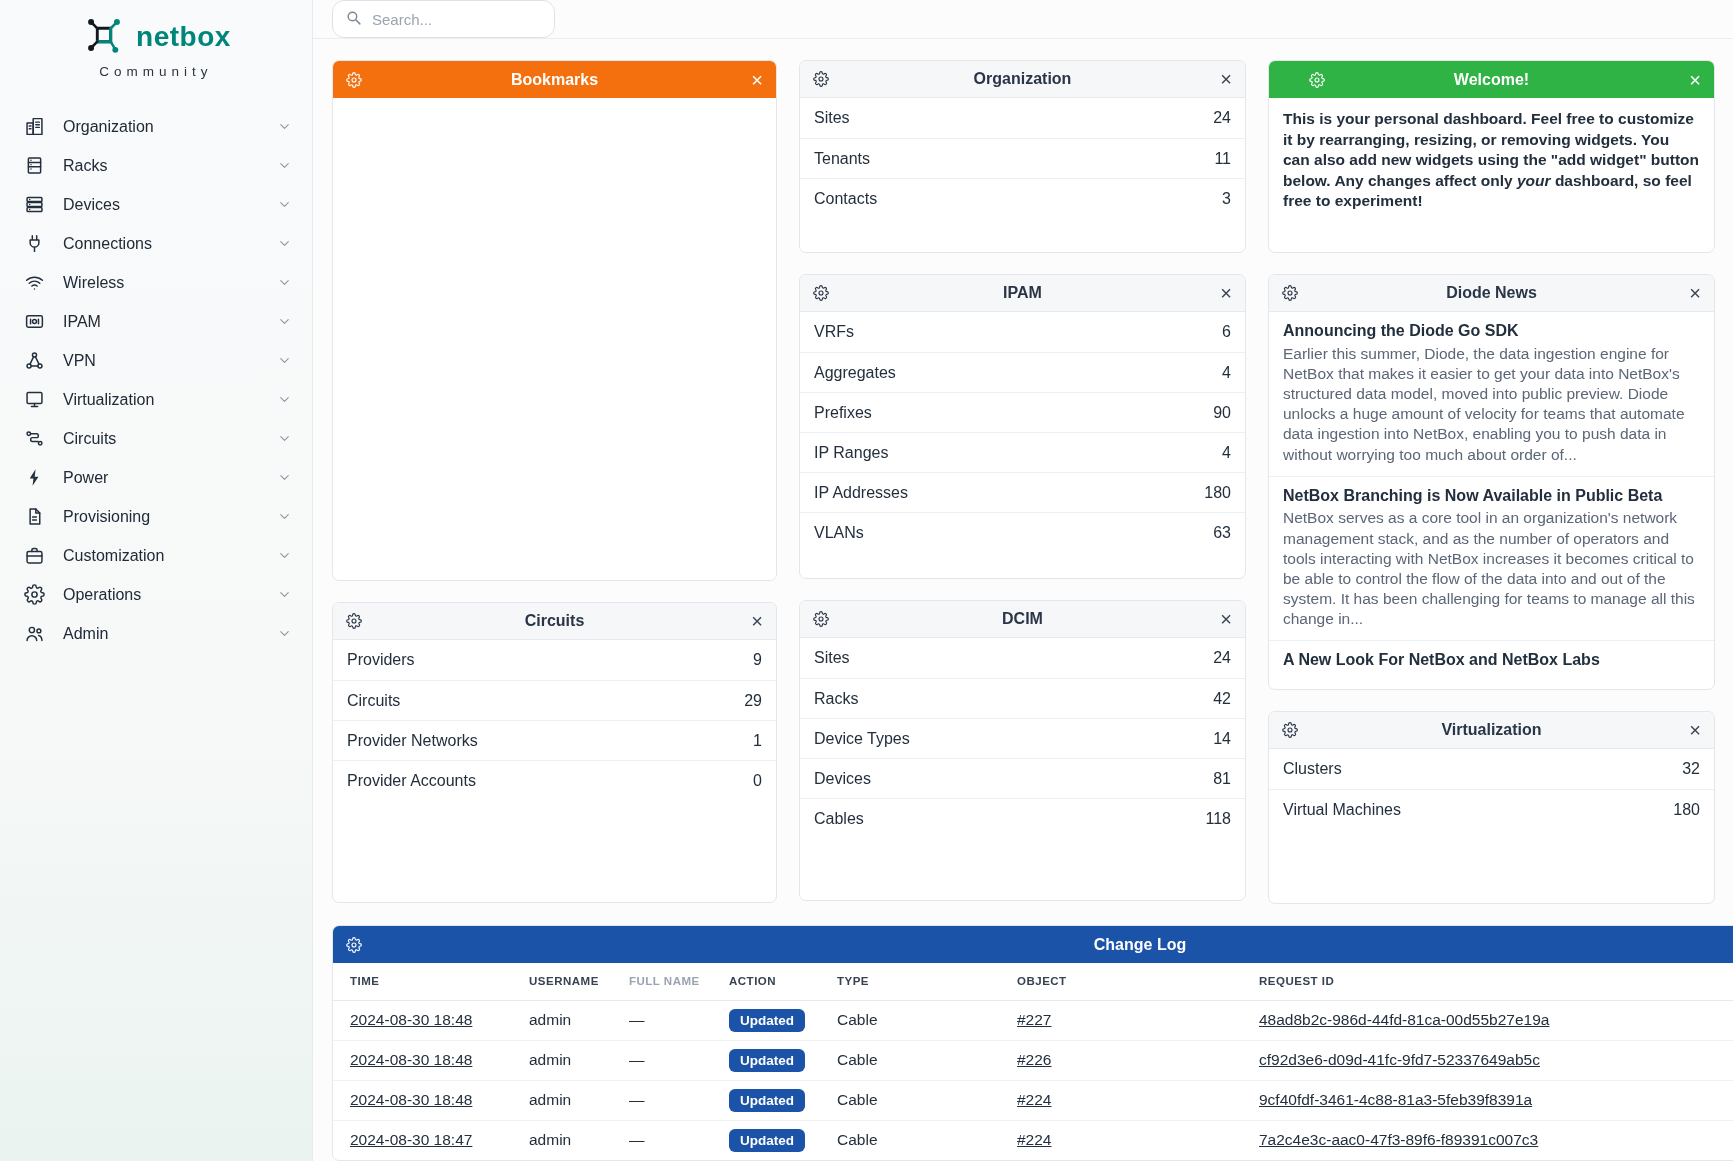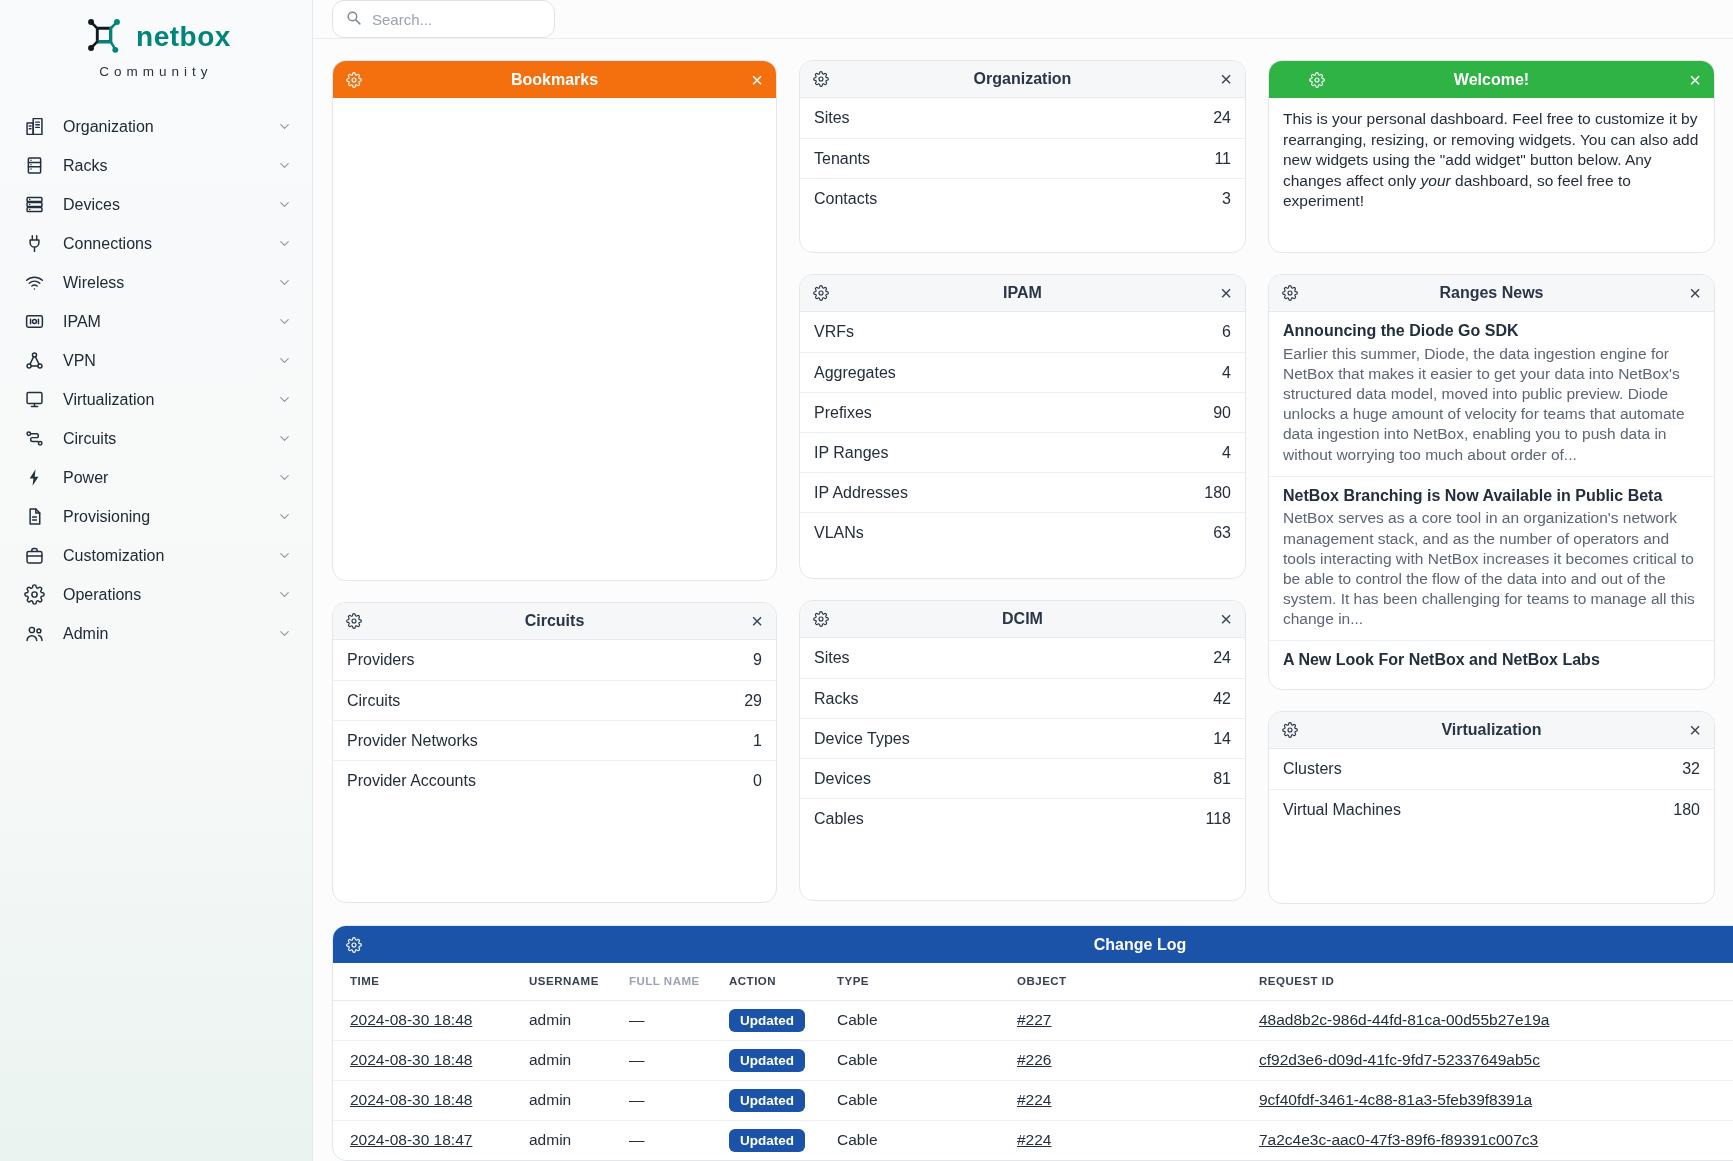--- a/index.html
+++ b/index.html
@@ -40,21 +40,21 @@
   .userblock { text-align:right; line-height:1.15; margin-left:4px; cursor:pointer; }
   .user-name { font-size:15.5px; font-weight:700; color:#1b2430; }
   .user-role { font-size:14px; color:#8b93a2; }
 
   
   .dash { padding:21px 18px 0 19px; }
   .cols { display:flex; gap:22px; }
   .col { display:flex; flex-direction:column; gap:21px; }
   .col1 { width:445px; } .col2 { width:447px; } .col3 { width:447px; }
 
-  .card { background:#fff; border:1px solid #e3e7eb; border-radius:14px; overflow:hidden;
+  .card { background:#fff; border:1px solid #e3e7eb; border-radius:7px; overflow:hidden;
           display:flex; flex-direction:column; }
   .card-header { height:37px; min-height:37px; display:flex; align-items:center; padding:0 13px;
                  background:#f5f7f9; border-bottom:1px solid #e6eaee; position:relative; color:#2a3547; }
   .card-header.colored { color:#fff; border-bottom:none; }
   .gear-btn { width:16px; height:16px; display:flex; align-items:center; color:inherit; cursor:pointer; z-index:2; }
   .gear-btn svg { width:16px; height:16px; }
   .card-title { position:absolute; left:0; right:0; text-align:center; font-size:16px; font-weight:700; }
   .close-btn { margin-left:auto; font-size:20px; line-height:1; color:inherit; cursor:pointer; z-index:2;
                background:none; border:none; font-family:inherit; }
   .card-header:not(.colored) .close-btn { color:#3a4656; }
@@ -70,21 +70,21 @@
   .stat-value { color:#232f3d; cursor:pointer; }
 
   .bm-item { height:40px; min-height:40px; display:flex; align-items:center; padding:0 14px; font-size:16px;
              color:#232f3d; border-bottom:1px solid #edf0f3; cursor:pointer; }
 
   .news-item { padding:9px 14px 11px 14px; }
   .news-item + .news-item { border-top:1px solid #edf0f3; }
   .news-title { font-size:16px; font-weight:700; color:#222f3d; line-height:1.3; cursor:pointer; }
   .news-body { font-size:15.5px; color:#5b6676; line-height:1.3; margin-top:2px; }
 
-  .welcome-body { padding:11px 14px; font-size:15.5px; line-height:1.33; color:#232f3d; }
+  .welcome-body { padding:11px 14px; font-size:15.5px; line-height:1.33; color:#232f3d;font-weight:bold; }
 
   
   .changelog { margin-top:21px; width:1616px; }
   .cl-table { width:100%; border-collapse:collapse; table-layout:fixed; }
   .cl-table th { text-align:left; font-size:11.5px; font-weight:700; letter-spacing:.5px; color:#364152;
                  height:37px; padding:0 8px; border-bottom:1px solid #e6e9ed; }
   .cl-table th.muted { color:#9aa3b0; }
   .cl-table th:first-child, .cl-table td:first-child { padding-left:17px; }
   .cl-table td { height:40px; padding:0 8px; font-size:15.5px; color:#232f3d; }
   .cl-table tbody tr + tr td { border-top:1px solid #eef1f4; }
@@ -493,21 +493,21 @@
             <div class="welcome-body" id="welcome-body"><span>This is your personal dashboard. Feel free to customize it by rearranging, resizing, or removing widgets. You can also add new widgets using the "add widget" button below. Any changes affect only </span><em>your</em><span> dashboard, so feel free to experiment!</span></div>
           </section>
           <section class="card h-news">
             <div class="card-header">
               <span class="gear-btn">
                   <svg viewBox="0 0 24 24" fill="none" stroke="currentColor" stroke-width="1.7" stroke-linecap="round" stroke-linejoin="round">
                     <circle cx="12" cy="12" r="3"></circle>
                     <path d="M19.4 15a1.65 1.65 0 0 0 .33 1.82l.06.06a2 2 0 0 1-2.83 2.83l-.06-.06a1.65 1.65 0 0 0-1.82-.33 1.65 1.65 0 0 0-1 1.51V21a2 2 0 0 1-4 0v-.09a1.65 1.65 0 0 0-1-1.51 1.65 1.65 0 0 0-1.82.33l-.06.06a2 2 0 0 1-2.83-2.83l.06-.06a1.65 1.65 0 0 0 .33-1.82 1.65 1.65 0 0 0-1.51-1H3a2 2 0 0 1 0-4h.09a1.65 1.65 0 0 0 1.51-1 1.65 1.65 0 0 0-.33-1.82l-.06-.06a2 2 0 0 1 2.83-2.83l.06.06a1.65 1.65 0 0 0 1.82.33 1.65 1.65 0 0 0 1-1.51V3a2 2 0 0 1 4 0v.09a1.65 1.65 0 0 0 1 1.51 1.65 1.65 0 0 0 1.82-.33l.06-.06a2 2 0 0 1 2.83 2.83l-.06.06a1.65 1.65 0 0 0-.33 1.82 1.65 1.65 0 0 0 1.51 1H21a2 2 0 0 1 0 4h-.09a1.65 1.65 0 0 0-1.51 1z"></path>
                   </svg>
                 </span>
-              <span class="card-title">Ranges News</span>
+              <span class="card-title">Diode News</span>
               <button class="close-btn">×</button>
             </div>
             <div id="news-list">
                 <div class="news-item">
                   <div class="news-title">Announcing the Diode Go SDK</div>
                   <div class="news-body">Earlier this summer, Diode, the data ingestion engine for NetBox that makes it easier to get your data into NetBox's structured data model, moved into public preview. Diode unlocks a huge amount of velocity for teams that automate data ingestion into NetBox, enabling you to push data in without worrying too much about order of...</div>
                 </div>
                 <div class="news-item">
                   <div class="news-title">NetBox Branching is Now Available in Public Beta</div>
                   <div class="news-body">NetBox serves as a core tool in an organization's network management stack, and as the number of operators and tools interacting with NetBox increases it becomes critical to be able to control the flow of the data into and out of the system. It has been challenging for teams to manage all this change in...</div>

